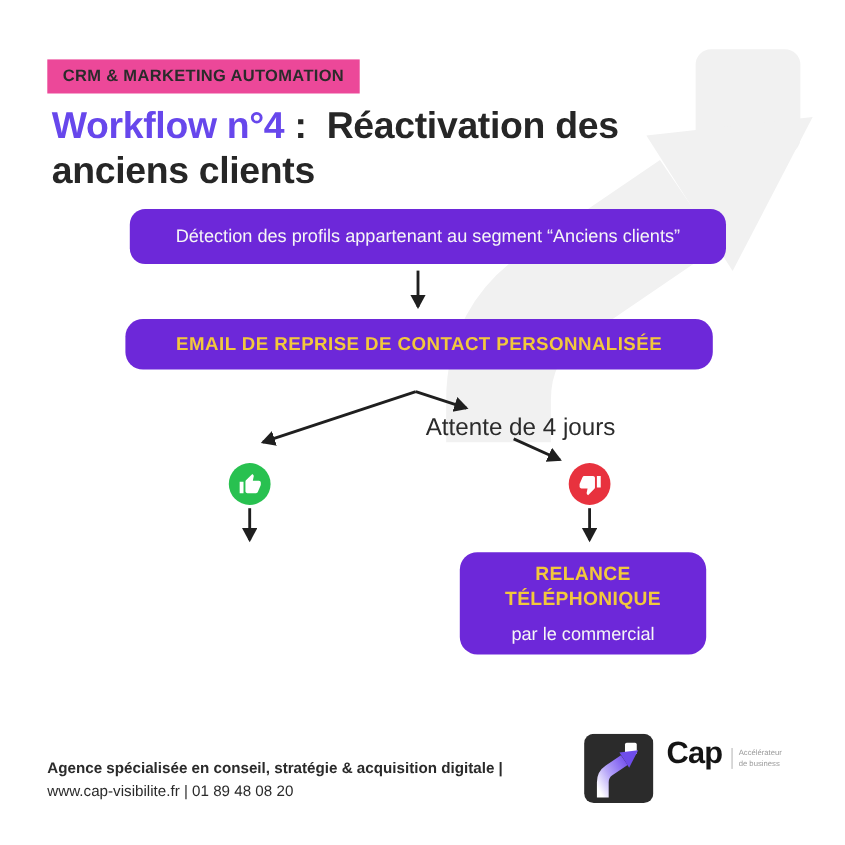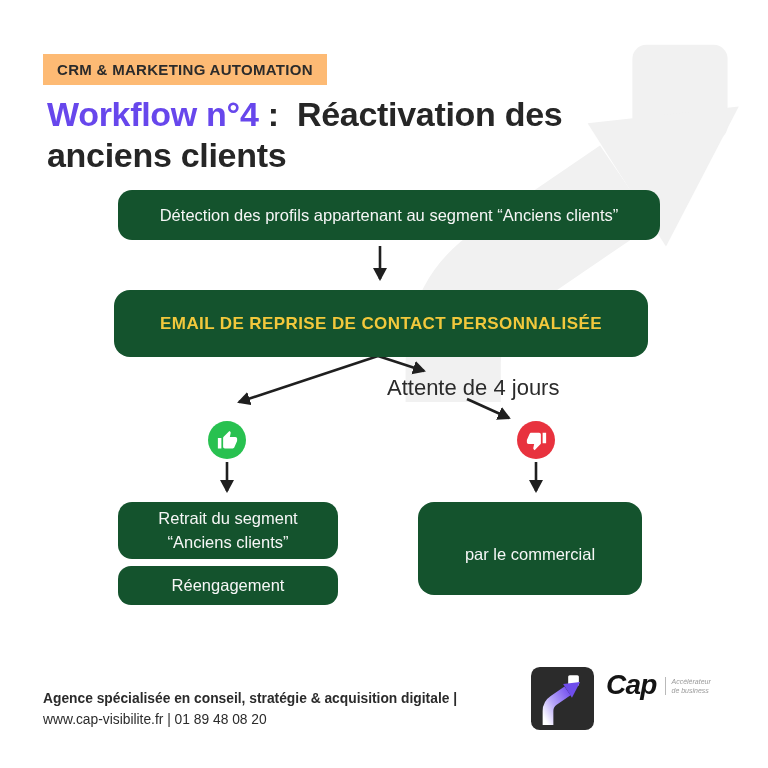--- a/index.html
+++ b/index.html
@@ -5,38 +5,38 @@
   html,body { margin:0; padding:0; background:#ffffff; }
   .canvas {
     position:relative; width:768px; height:768px; overflow:hidden;
     background:#ffffff; font-family:"Liberation Sans", sans-serif; color:#2b2b2b;
   }
   
   .watermark { position:absolute; left:302px; top:-28px; width:560px; height:430px; overflow:hidden; z-index:0; }
   
   .badge {
     position:absolute; left:43px; top:54px; z-index:2;
-    background:#fdba74; color:#2b2b2b; font-weight:bold; font-size:15px;
+    background:#ec4899; color:#2b2b2b; font-weight:bold; font-size:15px;
     letter-spacing:.3px; padding:7px 14px;
   }
   .title {
     position:absolute; left:43px; top:90px; width:690px; z-index:2; margin:4px;
     font-size:34px; font-weight:bold; line-height:1.22; letter-spacing:-.3px; color:#262626;
   }
   .title .purple { color:#6747EC; }
   .prewrap { white-space:pre-wrap; }
   .preline { white-space:pre-line; }
   
   .node {
-    position:absolute; z-index:2; background:#14532d; color:#F6F6F6;
+    position:absolute; z-index:2; background:#6d28d9; color:#F6F6F6;
     display:flex; flex-direction:column; align-items:center; justify-content:center;
     text-align:center; box-sizing:border-box;
   }
   .node-detection { left:118px; top:190px; width:542px; height:50px; border-radius:14px; font-size:16.5px; }
-  .node-email { left:114px; top:290px; width:534px; height:67px; border-radius:16px; }
+  .node-email { left:114px; top:290px; width:534px; height:46px; border-radius:16px; }
   .node-email .yellow-strong { color:#F2C83C; font-weight:bold; font-size:17px; letter-spacing:.4px; }
   .node-remove { left:118px; top:502px; width:220px; height:57px; border-radius:14px; font-size:16.5px; line-height:1.45; }
   .node-reengage { left:118px; top:566px; width:220px; height:39px; border-radius:13px; font-size:16.5px; }
   .node-phone { left:418px; top:502px; width:224px; height:93px; border-radius:16px; }
   .node-phone .phone-title { color:#F2C83C; font-weight:bold; font-size:17.5px; line-height:1.3; letter-spacing:.3px; }
   .node-phone .phone-sub { font-size:16.5px; margin-top:12px; }
   .wait-label { position:absolute; left:387px; top:375px; z-index:2; font-size:22px; color:#2b2b2b; }
   
   .arrows { position:absolute; left:0; top:0; z-index:1; }
   
@@ -50,21 +50,21 @@
   .thumb-down svg { transform:rotate(180deg); }
   
   .footer {
     position:absolute; left:43px; top:688px; z-index:2;
     font-size:13.8px; line-height:1.55; color:#2b2b2b;
   }
   .footer .bold { font-weight:bold; }
   
   .brand { position:absolute; left:531px; top:667px; z-index:2; display:flex; align-items:flex-start; }
   .brand-text { margin-left:12px; margin-top:4px; }
-  .brand-row { display:flex; align-items:center;font-style:italic; }
+  .brand-row { display:flex; align-items:flex-end; }
   .brand-name { font-size:28px; font-weight:bold; line-height:1.0; letter-spacing:-.8px; color:#141414; }
   .brand-tagline {
     margin-left:8px; margin-top:2px; padding-left:6px; border-left:1.5px solid #b9b9b9;
     font-size:7px; line-height:1.35; color:#9a9a9a;
   }
 </style>
 </head>
 <body>
 
 <div class="canvas">
@@ -113,30 +113,25 @@
     <svg width="21" height="21" viewBox="0 0 24 24" fill="#ffffff">
       <path d="M1 21h4V9H1v12zM23 10c0-1.1-.9-2-2-2h-6.31l.95-4.57.03-.32c0-.41-.17-.79-.44-1.06L14.17 1 7.58 7.59C7.22 7.95 7 8.45 7 9v10c0 1.1.9 2 2 2h9c.83 0 1.54-.5 1.84-1.22l3.02-7.05c.09-.23.14-.47.14-.73v-2z"></path>
     </svg>
   </div>
   <div class="thumb thumb-down">
     <svg width="21" height="21" viewBox="0 0 24 24" fill="#ffffff">
       <path d="M1 21h4V9H1v12zM23 10c0-1.1-.9-2-2-2h-6.31l.95-4.57.03-.32c0-.41-.17-.79-.44-1.06L14.17 1 7.58 7.59C7.22 7.95 7 8.45 7 9v10c0 1.1.9 2 2 2h9c.83 0 1.54-.5 1.84-1.22l3.02-7.05c.09-.23.14-.47.14-.73v-2z"></path>
     </svg>
   </div>
 
-  <div class="node node-remove">
-    <span class="preline">Retrait du segment
-“Anciens clients”</span>
-  </div>
 
-  <div class="node node-reengage">
-    <span>Réengagement</span>
-  </div>
 
   <div class="node node-phone">
+    <span class="phone-title preline">RELANCE
+TÉLÉPHONIQUE</span>
     <span class="phone-sub">par le commercial</span>
   </div>
 
   <div class="footer">
     <span class="bold">Agence spécialisée en conseil, stratégie &amp; acquisition digitale |</span><br>
     <span>www.cap-visibilite.fr | 01 89 48 08 20</span>
   </div>
 
   <div class="brand">
     <svg width="63" height="63" viewBox="0 0 100 100">

